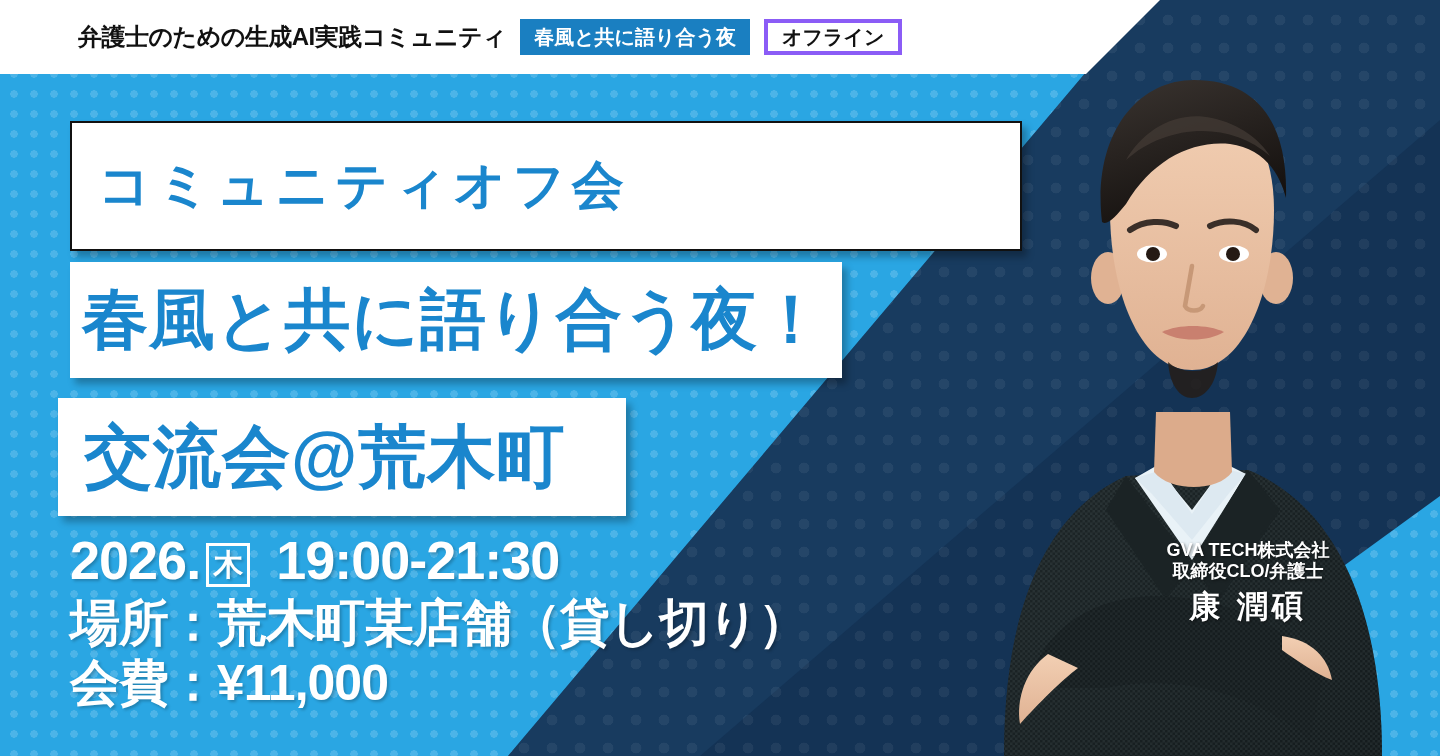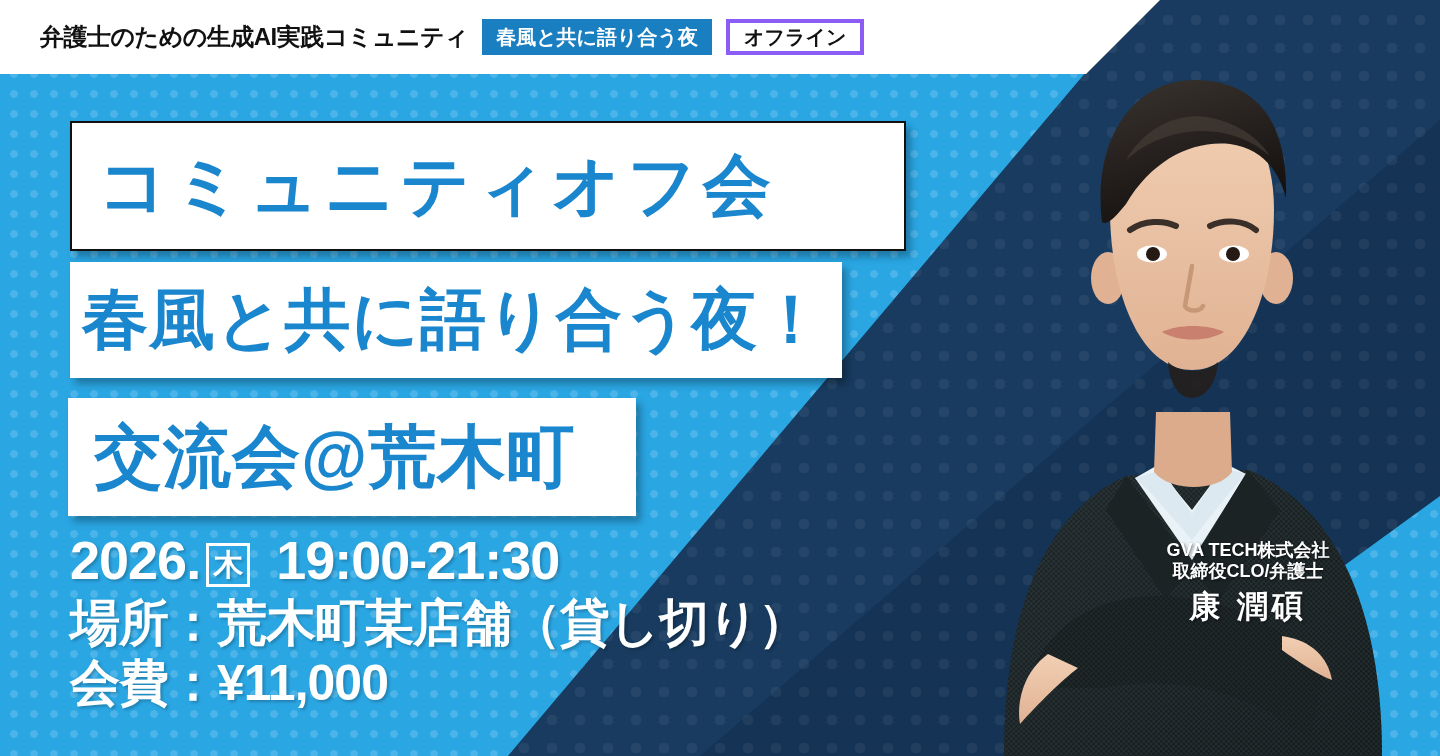--- a/index.html
+++ b/index.html
@@ -45,21 +45,21 @@
     clip-path:polygon(1147px 0px, 1440px 0px, 1440px 120px, 700px 756px, 508px 756px);
   }
 
   
   .header {
     position:absolute; left:0; top:0;
     width:1440px; height:74px;
     background:#ffffff;
     clip-path:polygon(0 0, 1160px 0, 1086px 74px, 0 74px);
     display:flex; align-items:center;
-    padding-left:40px;
+    padding-left:78px;
     gap:14px;
     z-index:5;
   }
   .header-title {
     font-size:24px; font-weight:bold; color:#111;
     letter-spacing:-0.5px;
     white-space:nowrap;
   }
   .badge {
     display:inline-flex; align-items:center; justify-content:center;
@@ -74,34 +74,34 @@
   .titlebox {
     position:absolute;
     background:#ffffff;
     display:flex; align-items:center;
     color:#1a86cd;
     font-weight:bold;
     z-index:4;
     box-shadow:5px 6px 7px rgba(0,0,0,.28);
   }
   #title-1 {
-    left:70px; top:121px; width:836px; height:130px;
+    left:70px; top:121px; width:952px; height:130px;
     border:2px solid #111;
     padding-left:26px;
-    font-size:68px;
+    font-size:52px;
     letter-spacing:6px;
   }
   #title-2 {
     left:70px; top:262px; width:772px; height:116px;
     padding-left:12px;
     font-size:66px;
     letter-spacing:1px;
   }
   #title-3 {
-    left:68px; top:398px; width:568px; height:118px;
+    left:58px; top:398px; width:568px; height:118px;
     padding-left:26px;
     font-size:68px;
     letter-spacing:1px;
   }
 
   
   .details {
     position:absolute;
     left:70px; top:530px;
     z-index:4;

